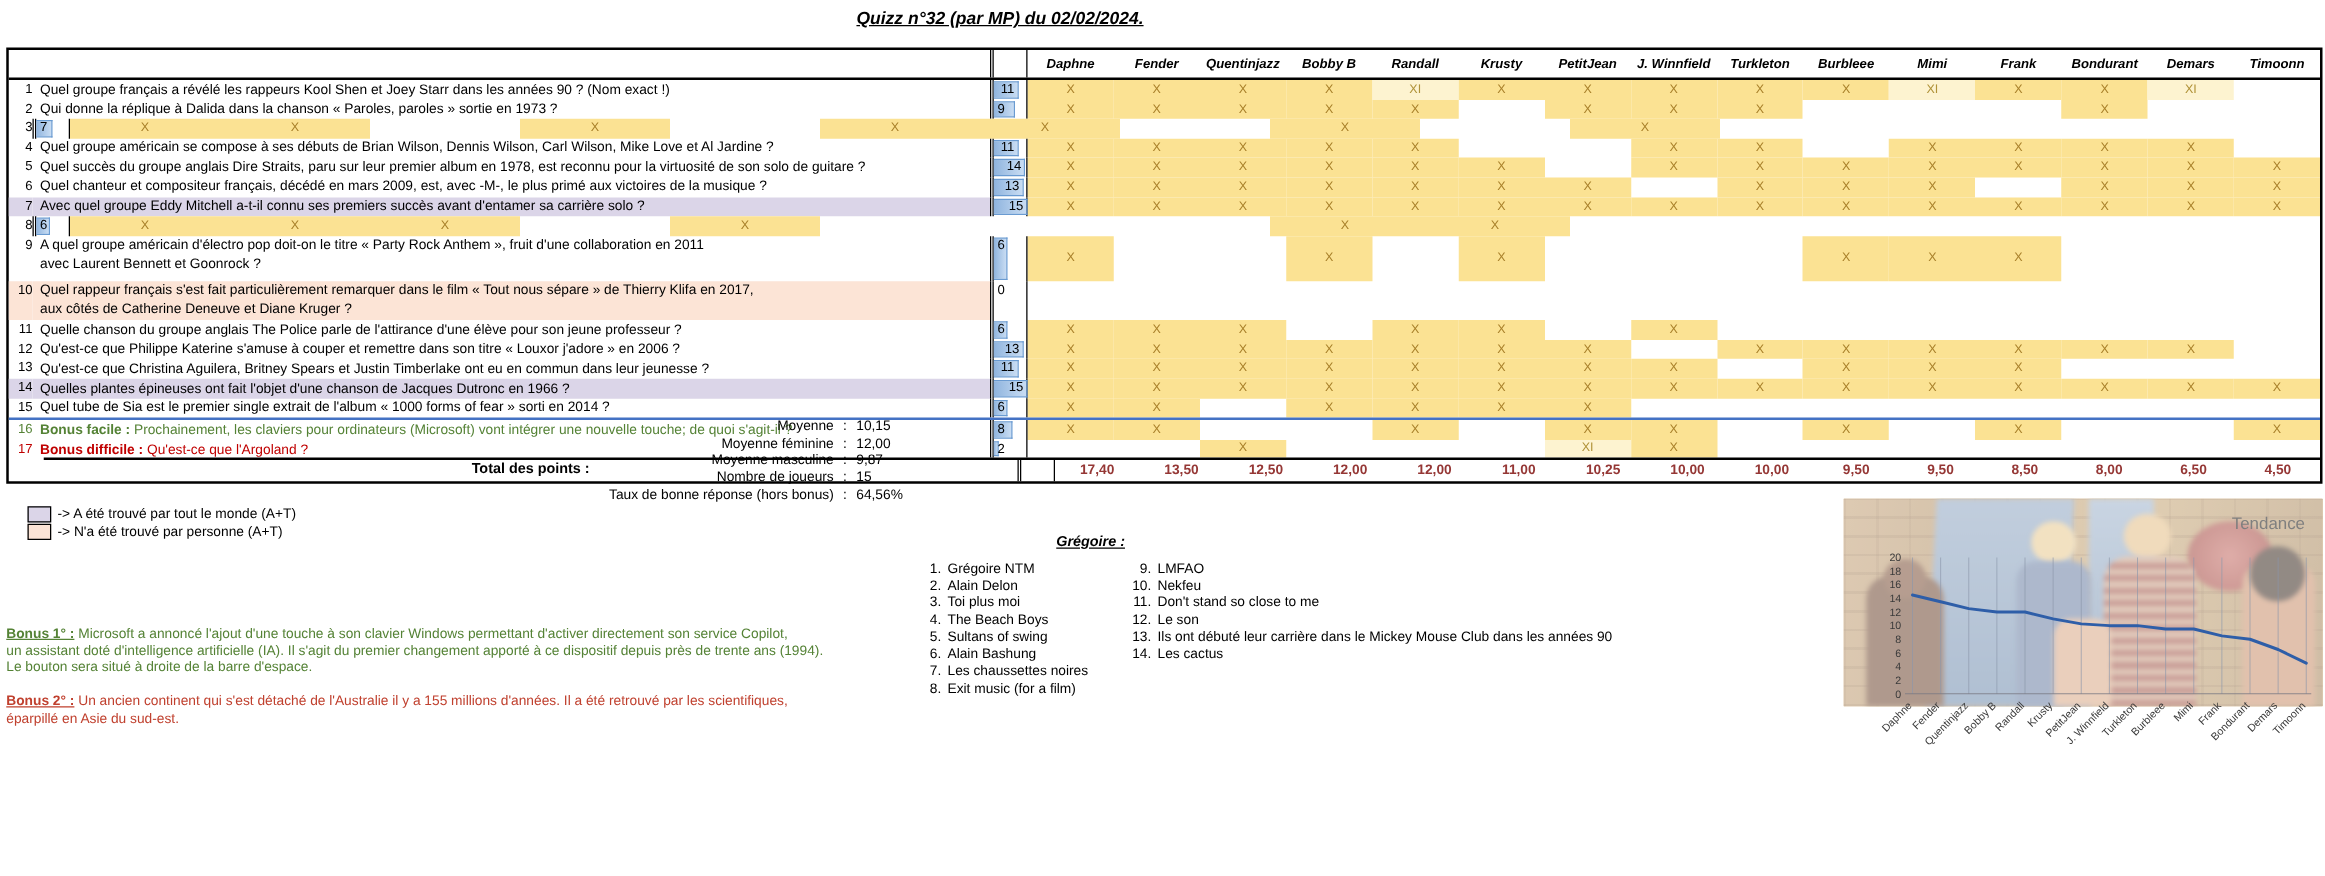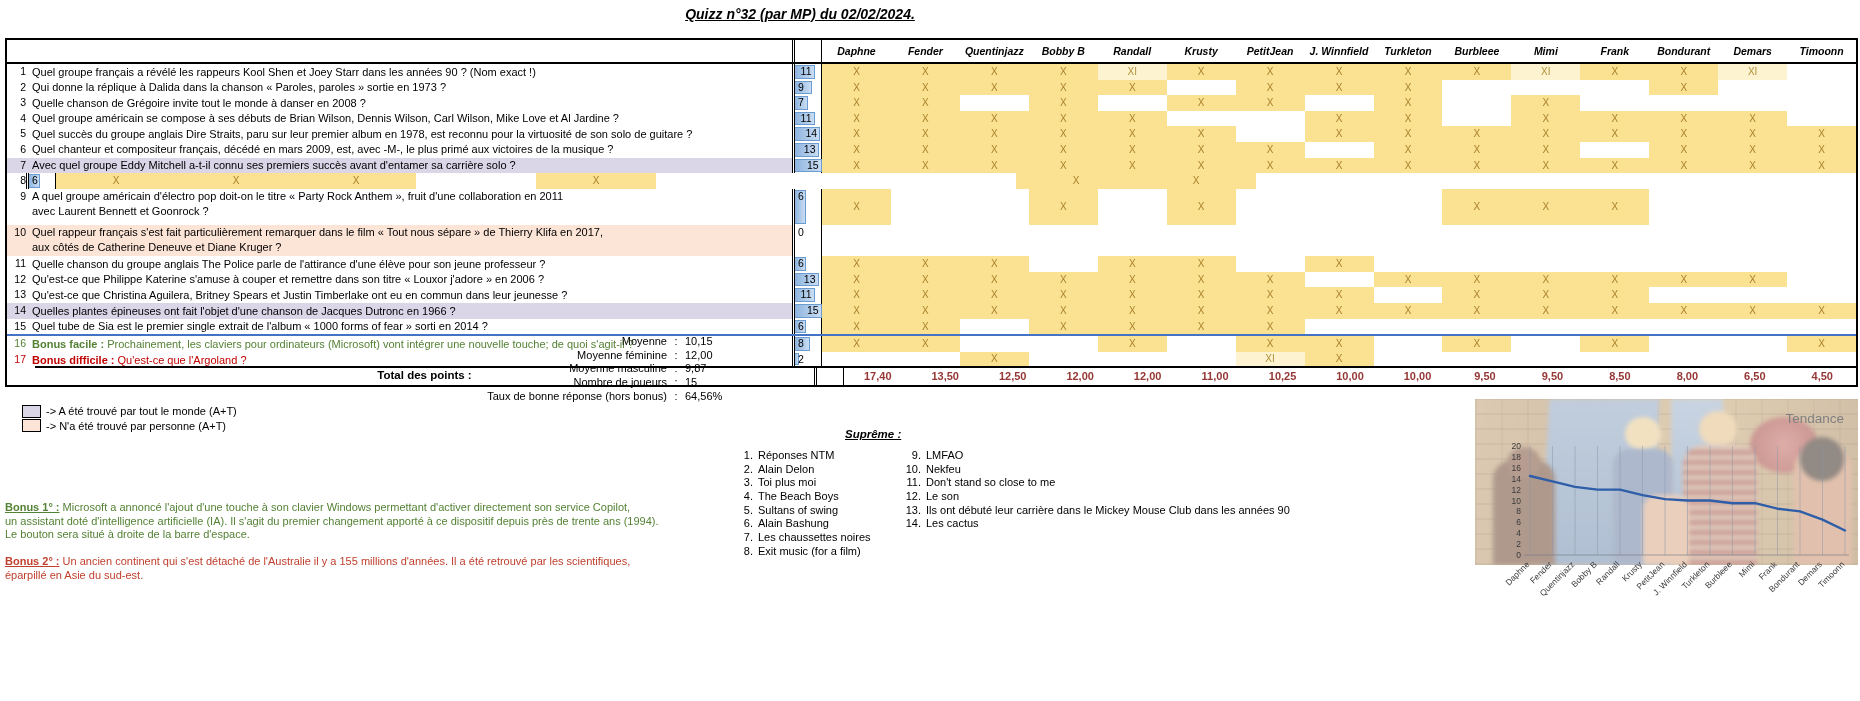--- a/index.html
+++ b/index.html
@@ -145,23 +145,20 @@
           <div class="mcell m-x" style="line-height: 15.6px;">X</div>
           <div class="mcell" style="line-height: 15.6px;"></div>
           <div class="mcell" style="line-height: 15.6px;"></div>
           <div class="mcell" style="line-height: 15.6px;"></div>
           <div class="mcell m-x" style="line-height: 15.6px;">X</div>
           <div class="mcell" style="line-height: 15.6px;"></div>
           <div class="mcell" style="line-height: 15.6px;"></div>
         </div>
         <div class="trow" style="height: 15.6px;">
           <div class="qnum">3</div>
-          <div class="qtext">
-            <div>Quelle chanson de Grégoire invite tout le monde à danser en 2008 ?</div>
-          </div>
           <div class="qscore">
             <div class="sbar" style="width: 46.6667%;"></div>
             <span class="snum" style="left: 3px;">7</span>
           </div>
           <div class="mcell m-x" style="line-height: 15.6px;">X</div>
           <div class="mcell m-x" style="line-height: 15.6px;">X</div>
           <div class="mcell" style="line-height: 15.6px;"></div>
           <div class="mcell m-x" style="line-height: 15.6px;">X</div>
           <div class="mcell" style="line-height: 15.6px;"></div>
           <div class="mcell m-x" style="line-height: 15.6px;">X</div>
@@ -578,25 +575,25 @@
     <div class="leg-row">
       <div class="leg-box" id="leg-box-0" style="background: rgb(219, 213, 232);"></div>
       <div>-&gt; A été trouvé par tout le monde (A+T)</div>
     </div>
     <div class="leg-row">
       <div class="leg-box" id="leg-box-1" style="background: rgb(252, 228, 214);"></div>
       <div>-&gt; N'a été trouvé par personne (A+T)</div>
     </div>
   </div>
 
-  <div id="ans-head">Suprême :</div>
+  <div id="ans-head">Grégoire :</div>
   <div class="ans-col" id="ans-col1">
       <div class="ans-item">
         <div class="ans-num">1.</div>
-        <div class="ans-txt">Réponses NTM</div>
+        <div class="ans-txt">Grégoire NTM</div>
       </div>
       <div class="ans-item">
         <div class="ans-num">2.</div>
         <div class="ans-txt">Alain Delon</div>
       </div>
       <div class="ans-item">
         <div class="ans-num">3.</div>
         <div class="ans-txt">Toi plus moi</div>
       </div>
       <div class="ans-item">

